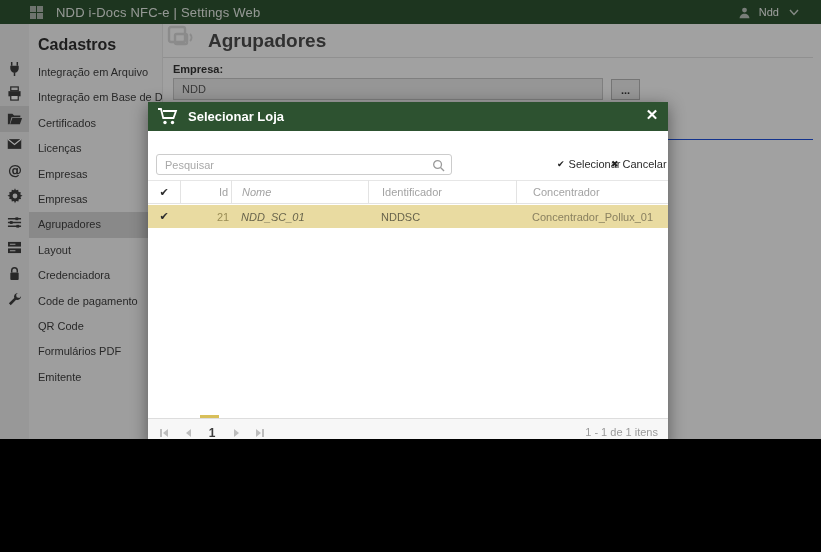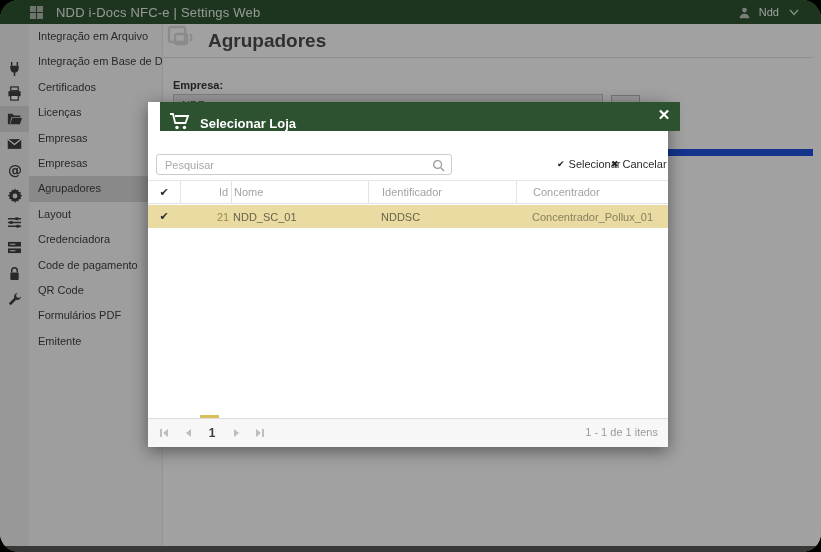--- a/index.html
+++ b/index.html
@@ -1,18 +1,18 @@
 <!DOCTYPE html>
 <html><head>
 <meta charset="utf-8">
 <style>
   * { box-sizing: border-box; margin: 0; padding: 0; }
   html,body { width:821px; height:552px; }
   body { font-family: "Liberation Sans", sans-serif; background:#000; }
-  .screen { position:relative; width:821px; height:552px; overflow:hidden; background:#4d7c0f;border-radius:19px; }
+  .screen { position:relative; width:821px; height:439px; overflow:hidden; background:#4d7c0f; }
 
   
   .topbar { position:absolute; left:0; top:0; width:821px; height:24px; background:#2d5230;
             display:flex; align-items:center; z-index:1; }
   .topbar .grid-icon { margin-left:30px; display:flex; flex-wrap:wrap; width:13px; height:13px; gap:1px; cursor:pointer; }
   .topbar .grid-icon i { width:6px; height:6px; background:#a9b2a9; display:block; }
   .topbar .app-title { color:#e3e8e3; font-size:13px; margin-left:13px; letter-spacing:.2px; }
   .topbar .spacer { flex:1; }
   .user-area { display:flex; align-items:center; margin-right:22px; cursor:pointer; }
   .user-area svg { display:block; }
@@ -31,40 +31,40 @@
   .sidebar-item { height:25.4px; line-height:25.4px; font-size:11px; color:#3d3d3d; padding-left:9px; cursor:pointer;
                   white-space:nowrap; overflow:hidden; }
   .sidebar-item.active { background:#d2d2d2; }
 
   
   .main { position:absolute; left:163px; top:24px; width:658px; height:522px; background:#f6f6f6; z-index:1; }
   .main-title-row { position:absolute; left:0; top:0; width:650px; height:34px; border-bottom:1px solid #dcdcdc;
                     display:flex; align-items:center; }
   .group-icon { margin-left:3px; opacity:.55; }
   .main-title { font-size:19px; font-weight:700; color:#4a4a4a; margin-left:12px; }
-  .empresa-panel { position:absolute; left:0; top:51px; width:650px; height:81px; border-bottom:7px solid #1d4ed8; }
+  .empresa-panel { position:absolute; left:0; top:35px; width:650px; height:81px; border-bottom:1px solid #1d4ed8; }
   .empresa-label { position:absolute; left:10px; top:4px; font-size:11px; font-weight:700; color:#333; }
   .empresa-input { position:absolute; left:10px; top:19px; width:430px; height:22px; background:#e6e6e6;
                    border:1px solid #c2c2c2; font-size:11px; color:#555; padding-left:8px;
                    font-family:"Liberation Sans", sans-serif; }
   .dots-button { position:absolute; left:448px; top:20px; width:29px; height:21px; background:#e7e7e7;
                  border:1px solid #b3b3b3; font-size:11px; font-weight:700; color:#333; line-height:16px;
                  text-align:center; cursor:pointer; font-family:"Liberation Sans", sans-serif; }
 
   
   .footer { position:absolute; left:0; top:546px; width:821px; height:6px; background:#565656; z-index:1; }
 
   
   .overlay { position:absolute; left:0; top:0; width:821px; height:552px; background:rgba(0,0,0,0.345); z-index:10; }
 
   
   .modal { position:absolute; left:148px; top:102px; width:520px; height:345px; background:#fff; z-index:20;
            box-shadow:0 4px 16px rgba(0,0,0,0.45); }
-  .modal-header { position:absolute; left:12px; top:0; width:520px; height:29px; background:#2d5230;
-                  display:flex; align-items:flex-end; }
+  .modal-header { position:absolute; left:0; top:0; width:520px; height:29px; background:#2d5230;
+                  display:flex; align-items:center; }
   .modal-header svg { margin-left:9px; }
   .modal-title { color:#fff; font-size:13px; font-weight:700; margin-left:9px; }
   .modal-close { position:absolute; right:6px; top:3px; width:20px; height:20px; color:#fff; font-size:15px;
                  font-weight:700; text-align:center; line-height:20px; cursor:pointer; }
 
   .search-input { position:absolute; left:8px; top:52px; width:296px; height:21px; border:1px solid #ccc;
                   border-radius:3px; font-size:11px; color:#555; padding:0 24px 0 8px;
                   font-family:"Liberation Sans", sans-serif; }
   .search-input::placeholder { color:#a8a8a8; }
   .search-icon { position:absolute; left:284px; top:56px; }
@@ -76,21 +76,21 @@
   .btn-cancel { left:463px; }
 
   
   .tbl-header { position:absolute; left:0; top:78px; width:520px; height:24px; display:flex;
                 border-top:1px solid #e6e6e6; border-bottom:1px solid #e3e3e3; font-size:11px; color:#a3a3a3;
                 align-items:center; background:#fff; }
   .tbl-row { position:absolute; left:0; top:103px; width:520px; height:23px; display:flex; align-items:center;
              background:#e9dba1; font-size:11px; cursor:pointer; }
   .col-check { width:32px; text-align:center; }
   .col-id    { width:51px; text-align:center;padding-left:35px; }
-  .col-nome  { width:137px; padding-left:2px; }
+  .col-nome  { width:137px; padding-left:10px;font-style:italic; }
   .col-ident { width:148px; padding-left:13px; }
   .col-conc  { width:152px; padding-left:16px; }
   .tbl-header .col-id, .tbl-header .col-nome, .tbl-header .col-ident, .tbl-header .col-conc { border-left:1px solid #e3e3e3; height:24px; line-height:24px; }
   .checkmark { font-size:11px; color:#2e2e2e; cursor:pointer; }
   .cell-id   { color:#9a8d55; }
   .cell-nome, .cell-ident { color:#68644c; }
   .cell-conc { color:#8a8160; }
 
   
   .page-indicator { position:absolute; left:52px; top:313px; width:19px; height:3px; background:#d8bf5a; }
@@ -195,20 +195,21 @@
         </svg>
     </div>
     <div class="rail-item" style="top:262px">
       <svg width="15" height="15" viewBox="0 0 16 16">
           <path d="M15 4.5a4 4 0 0 1-5.3 3.8L4 14l-2-2 5.7-5.7A4 4 0 0 1 11.5 1l-1.8 1.8 0.6 2.9 2.9.6z" fill="#3d3d3d"></path>
         </svg>
     </div>
   </div>
 
   <div class="sidebar">
+    <div class="sidebar-heading">Cadastros</div>
     <div class="sidebar-item">Integração em Arquivo</div>
     <div class="sidebar-item">Integração em Base de Dados</div>
     <div class="sidebar-item">Certificados</div>
     <div class="sidebar-item">Licenças</div>
     <div class="sidebar-item">Empresas</div>
     <div class="sidebar-item">Empresas</div>
     <div class="sidebar-item active">Agrupadores</div>
     <div class="sidebar-item">Layout</div>
     <div class="sidebar-item">Credenciadora</div>
     <div class="sidebar-item">Code de pagamento</div>

